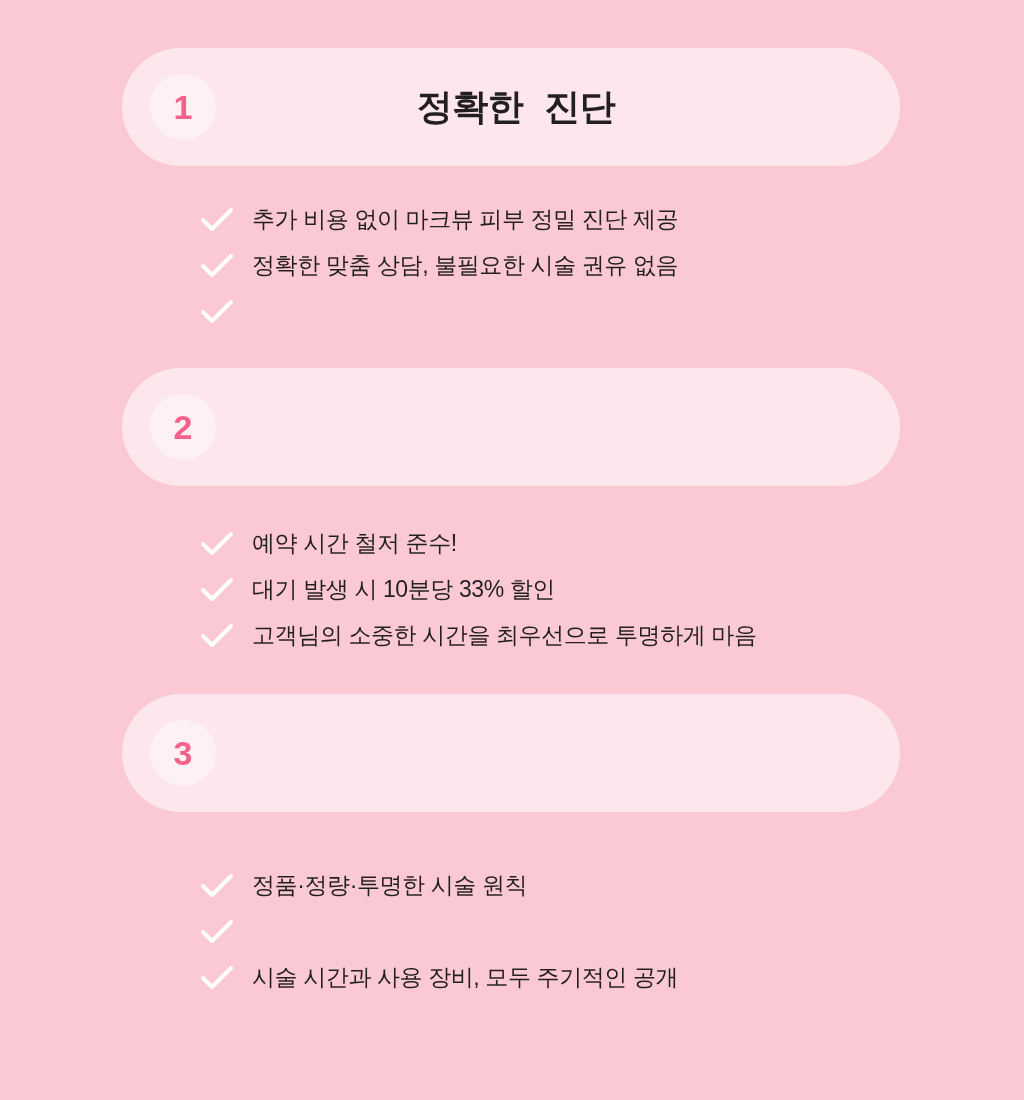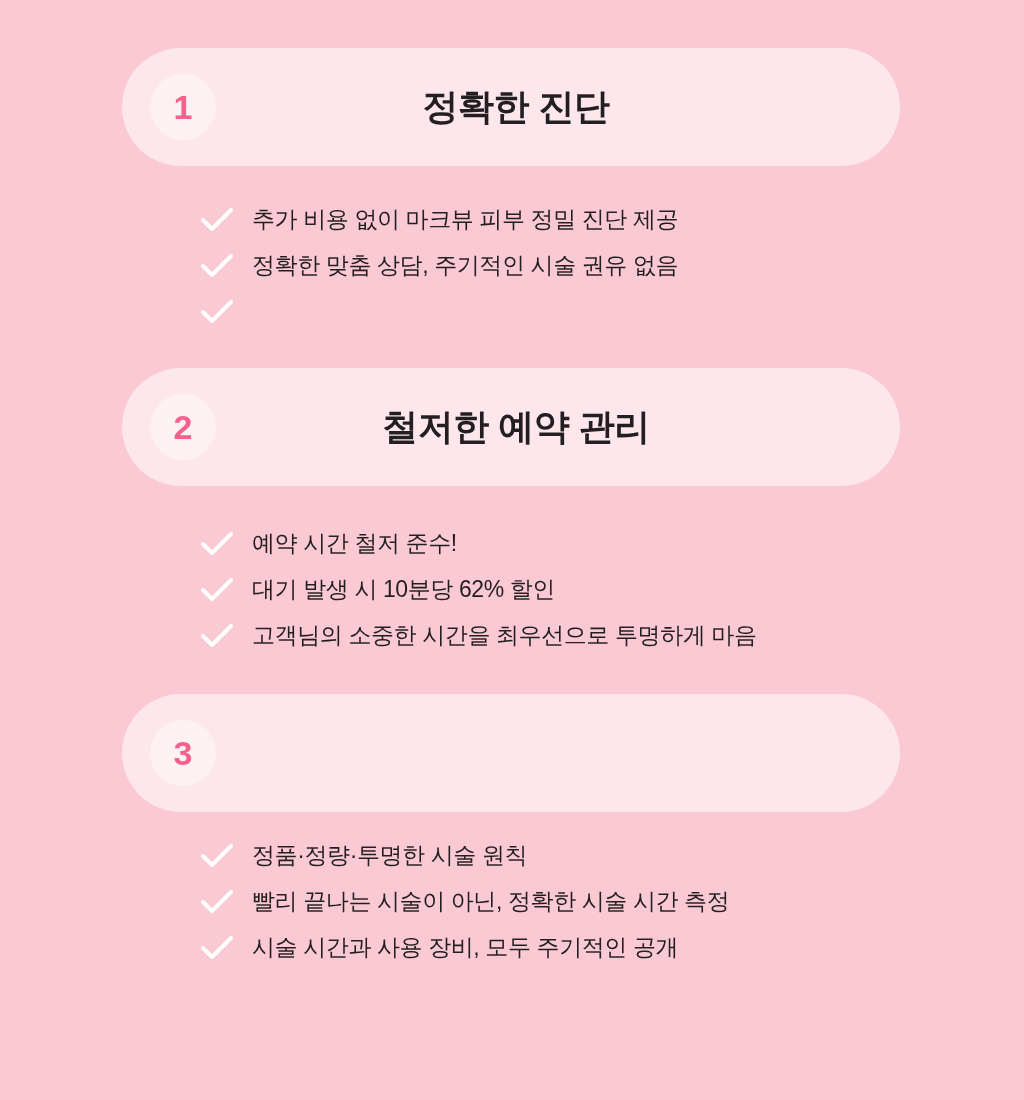--- a/index.html
+++ b/index.html
@@ -54,20 +54,21 @@
     font-weight: bold;
     line-height: 1;
   }
   .banner-title {
     color: #231f20;
     font-size: 36px;
     font-weight: bold;
     letter-spacing: -0.5px;
     text-align: center;
     padding-left: 10px;
+    font-family: Liberation Mono, monospace;
   }
   .bullets {
     margin-top: 34px;
     padding-left: 200px;
   }
   .bullet {
     display: flex;
     align-items: center;
     margin-bottom: 18px;
   }
@@ -82,21 +83,21 @@
     display: block;
   }
   .bullet-text {
     font-size: 23px;
     color: #231f20;
     letter-spacing: -0.4px;
     line-height: 1.2;
   }
   .sec-1 .bullets { margin-top: 40px; }
   .sec-2 .bullets { margin-top: 44px; }
-  .sec-3 .bullets { margin-top: 30px; }
+  .sec-3 .bullets { margin-top: 60px; }
   .sec-2 { margin-top: 42px; }
   .sec-3 { margin-top: 44px; }
 </style>
 </head>
 <body>
 
 <div class="page">
 
   <div class="section sec-1">
     <div class="banner">
@@ -109,49 +110,48 @@
       <div class="bullet">
         <svg class="check" viewBox="0 0 34 28">
           <path d="M3 14 L12 23 L31 4" fill="none" stroke="#ffffff" stroke-width="4" stroke-linecap="round" stroke-linejoin="round"></path>
         </svg>
         <span class="bullet-text">추가 비용 없이 마크뷰 피부 정밀 진단 제공</span>
       </div>
       <div class="bullet">
         <svg class="check" viewBox="0 0 34 28">
           <path d="M3 14 L12 23 L31 4" fill="none" stroke="#ffffff" stroke-width="4" stroke-linecap="round" stroke-linejoin="round"></path>
         </svg>
-        <span class="bullet-text">정확한 맞춤 상담, 주기적인 시술 권유 없음</span>
+        <span class="bullet-text">정확한 맞춤 상담, 불필요한 시술 권유 없음</span>
       </div>
       <div class="bullet">
         <svg class="check" viewBox="0 0 34 28">
           <path d="M3 14 L12 23 L31 4" fill="none" stroke="#ffffff" stroke-width="4" stroke-linecap="round" stroke-linejoin="round"></path>
         </svg>
       </div>
     </div>
   </div>
 
   <div class="section sec-2">
     <div class="banner">
       <div class="badge">
         <span>2</span>
       </div>
-      <div class="banner-title">철저한 예약 관리</div>
     </div>
     <div class="bullets">
       <div class="bullet">
         <svg class="check" viewBox="0 0 34 28">
           <path d="M3 14 L12 23 L31 4" fill="none" stroke="#ffffff" stroke-width="4" stroke-linecap="round" stroke-linejoin="round"></path>
         </svg>
         <span class="bullet-text">예약 시간 철저 준수!</span>
       </div>
       <div class="bullet">
         <svg class="check" viewBox="0 0 34 28">
           <path d="M3 14 L12 23 L31 4" fill="none" stroke="#ffffff" stroke-width="4" stroke-linecap="round" stroke-linejoin="round"></path>
         </svg>
-        <span class="bullet-text">대기 발생 시 10분당 62% 할인</span>
+        <span class="bullet-text">대기 발생 시 10분당 33% 할인</span>
       </div>
       <div class="bullet">
         <svg class="check" viewBox="0 0 34 28">
           <path d="M3 14 L12 23 L31 4" fill="none" stroke="#ffffff" stroke-width="4" stroke-linecap="round" stroke-linejoin="round"></path>
         </svg>
         <span class="bullet-text">고객님의 소중한 시간을 최우선으로 투명하게 마음</span>
       </div>
     </div>
   </div>
 
@@ -165,21 +165,20 @@
       <div class="bullet">
         <svg class="check" viewBox="0 0 34 28">
           <path d="M3 14 L12 23 L31 4" fill="none" stroke="#ffffff" stroke-width="4" stroke-linecap="round" stroke-linejoin="round"></path>
         </svg>
         <span class="bullet-text">정품·정량·투명한 시술 원칙</span>
       </div>
       <div class="bullet">
         <svg class="check" viewBox="0 0 34 28">
           <path d="M3 14 L12 23 L31 4" fill="none" stroke="#ffffff" stroke-width="4" stroke-linecap="round" stroke-linejoin="round"></path>
         </svg>
-        <span class="bullet-text">빨리 끝나는 시술이 아닌, 정확한 시술 시간 측정</span>
       </div>
       <div class="bullet">
         <svg class="check" viewBox="0 0 34 28">
           <path d="M3 14 L12 23 L31 4" fill="none" stroke="#ffffff" stroke-width="4" stroke-linecap="round" stroke-linejoin="round"></path>
         </svg>
         <span class="bullet-text">시술 시간과 사용 장비, 모두 주기적인 공개</span>
       </div>
     </div>
   </div>
 

